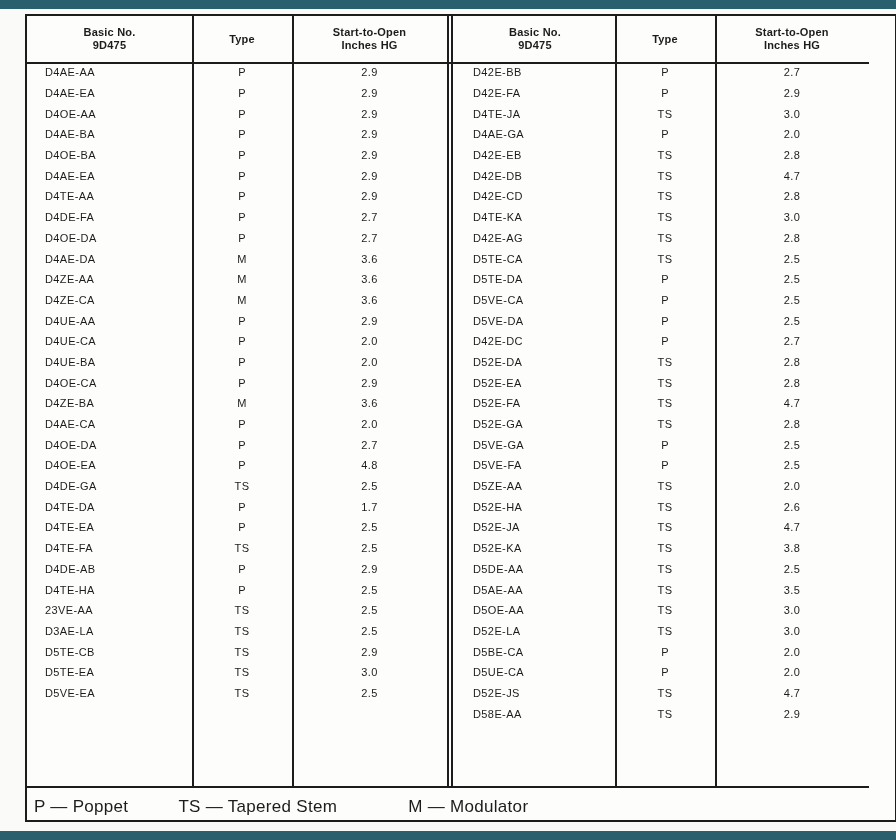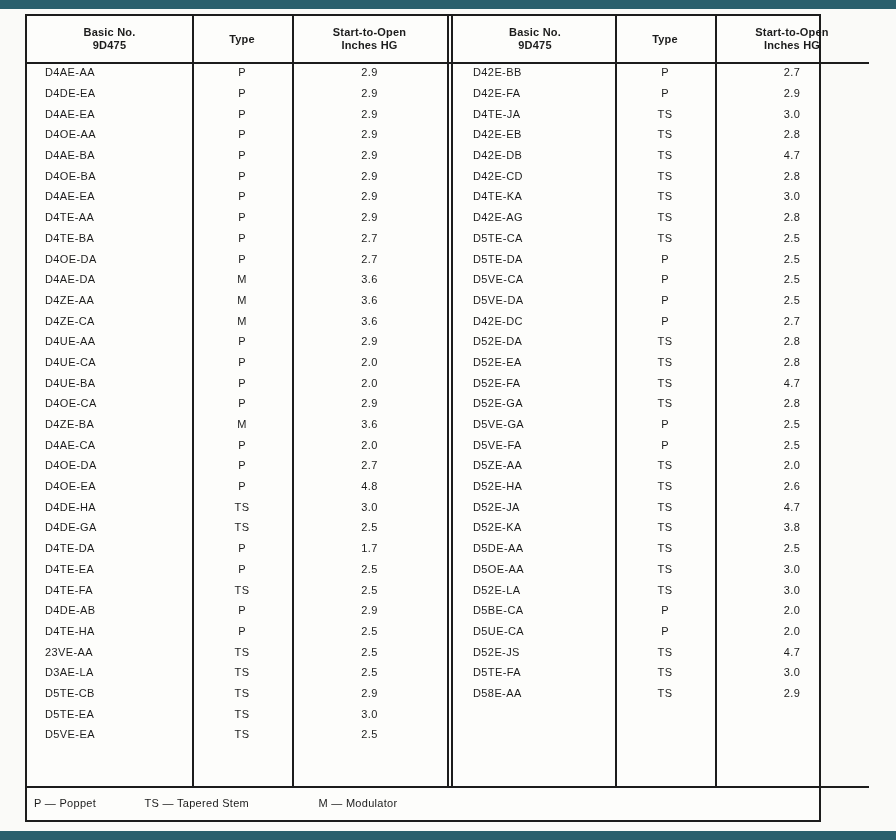--- a/index.html
+++ b/index.html
@@ -14,21 +14,21 @@
   }
   .edge-bar {
     position: absolute; left: 0; width: 896px; height: 9px;
     background: #2a5f6d;
   }
   .edge-top { top: 0; }
   .edge-bottom { bottom: 0; }
 
   .page {
     position: absolute; left: 25px; top: 14px;
-    width: 796px; height: 808px;
+    width: 872px; height: 808px;
     border: 2px solid #1c1c1c;
     background: #fdfdfb;
   }
   .tables {
     position: relative;
     width: 842px; height: 772px;
     border-bottom: 2px solid #1c1c1c;
     overflow: hidden;
   }
   table {
@@ -71,21 +71,21 @@
   .v1 { left: 165px; }
   .v2 { left: 265px; }
   .vd1 { left: 420px; }
   .vd2 { left: 424px; }
   .v3 { left: 588px; }
   .v4 { left: 688px; }
 
   .legend {
     position: relative;
     padding: 9px 0 0 7px;
-    font-size: 11px;
+    font-size: 17px;
     letter-spacing: .3px;
   }
   .legend span { display: inline-block; }
   .legend .li-p  { margin-right: 45px; }
   .legend .li-ts { margin-right: 66px; }
 </style>
 </head>
 <body>
 
 <div class="edge-bar edge-top"></div>
@@ -114,25 +114,20 @@
           </th>
         </tr>
       </thead>
       <tbody>
           <tr>
             <td class="col-basic">D4AE-AA</td>
             <td class="col-type">P</td>
             <td class="col-start">2.9</td>
           </tr>
           <tr>
-            <td class="col-basic">D4DE-EA</td>
-            <td class="col-type">P</td>
-            <td class="col-start">2.9</td>
-          </tr>
-          <tr>
             <td class="col-basic">D4AE-EA</td>
             <td class="col-type">P</td>
             <td class="col-start">2.9</td>
           </tr>
           <tr>
             <td class="col-basic">D4OE-AA</td>
             <td class="col-type">P</td>
             <td class="col-start">2.9</td>
           </tr>
           <tr>
@@ -149,21 +144,21 @@
             <td class="col-basic">D4AE-EA</td>
             <td class="col-type">P</td>
             <td class="col-start">2.9</td>
           </tr>
           <tr>
             <td class="col-basic">D4TE-AA</td>
             <td class="col-type">P</td>
             <td class="col-start">2.9</td>
           </tr>
           <tr>
-            <td class="col-basic">D4TE-BA</td>
+            <td class="col-basic">D4DE-FA</td>
             <td class="col-type">P</td>
             <td class="col-start">2.7</td>
           </tr>
           <tr>
             <td class="col-basic">D4OE-DA</td>
             <td class="col-type">P</td>
             <td class="col-start">2.7</td>
           </tr>
           <tr>
             <td class="col-basic">D4AE-DA</td>
@@ -212,25 +207,20 @@
           </tr>
           <tr>
             <td class="col-basic">D4OE-DA</td>
             <td class="col-type">P</td>
             <td class="col-start">2.7</td>
           </tr>
           <tr>
             <td class="col-basic">D4OE-EA</td>
             <td class="col-type">P</td>
             <td class="col-start">4.8</td>
-          </tr>
-          <tr>
-            <td class="col-basic">D4DE-HA</td>
-            <td class="col-type">TS</td>
-            <td class="col-start">3.0</td>
           </tr>
           <tr>
             <td class="col-basic">D4DE-GA</td>
             <td class="col-type">TS</td>
             <td class="col-start">2.5</td>
           </tr>
           <tr>
             <td class="col-basic">D4TE-DA</td>
             <td class="col-type">P</td>
             <td class="col-start">1.7</td>
@@ -314,20 +304,25 @@
             <td class="col-basic">D42E-FA</td>
             <td class="col-type">P</td>
             <td class="col-start">2.9</td>
           </tr>
           <tr>
             <td class="col-basic">D4TE-JA</td>
             <td class="col-type">TS</td>
             <td class="col-start">3.0</td>
           </tr>
           <tr>
+            <td class="col-basic">D4AE-GA</td>
+            <td class="col-type">P</td>
+            <td class="col-start">2.0</td>
+          </tr>
+          <tr>
             <td class="col-basic">D42E-EB</td>
             <td class="col-type">TS</td>
             <td class="col-start">2.8</td>
           </tr>
           <tr>
             <td class="col-basic">D42E-DB</td>
             <td class="col-type">TS</td>
             <td class="col-start">4.7</td>
           </tr>
           <tr>
@@ -419,20 +414,25 @@
             <td class="col-basic">D52E-KA</td>
             <td class="col-type">TS</td>
             <td class="col-start">3.8</td>
           </tr>
           <tr>
             <td class="col-basic">D5DE-AA</td>
             <td class="col-type">TS</td>
             <td class="col-start">2.5</td>
           </tr>
           <tr>
+            <td class="col-basic">D5AE-AA</td>
+            <td class="col-type">TS</td>
+            <td class="col-start">3.5</td>
+          </tr>
+          <tr>
             <td class="col-basic">D5OE-AA</td>
             <td class="col-type">TS</td>
             <td class="col-start">3.0</td>
           </tr>
           <tr>
             <td class="col-basic">D52E-LA</td>
             <td class="col-type">TS</td>
             <td class="col-start">3.0</td>
           </tr>
           <tr>
@@ -442,25 +442,20 @@
           </tr>
           <tr>
             <td class="col-basic">D5UE-CA</td>
             <td class="col-type">P</td>
             <td class="col-start">2.0</td>
           </tr>
           <tr>
             <td class="col-basic">D52E-JS</td>
             <td class="col-type">TS</td>
             <td class="col-start">4.7</td>
-          </tr>
-          <tr>
-            <td class="col-basic">D5TE-FA</td>
-            <td class="col-type">TS</td>
-            <td class="col-start">3.0</td>
           </tr>
           <tr>
             <td class="col-basic">D58E-AA</td>
             <td class="col-type">TS</td>
             <td class="col-start">2.9</td>
           </tr>
         </tbody>
     </table>
 
     <div class="hline"></div>

